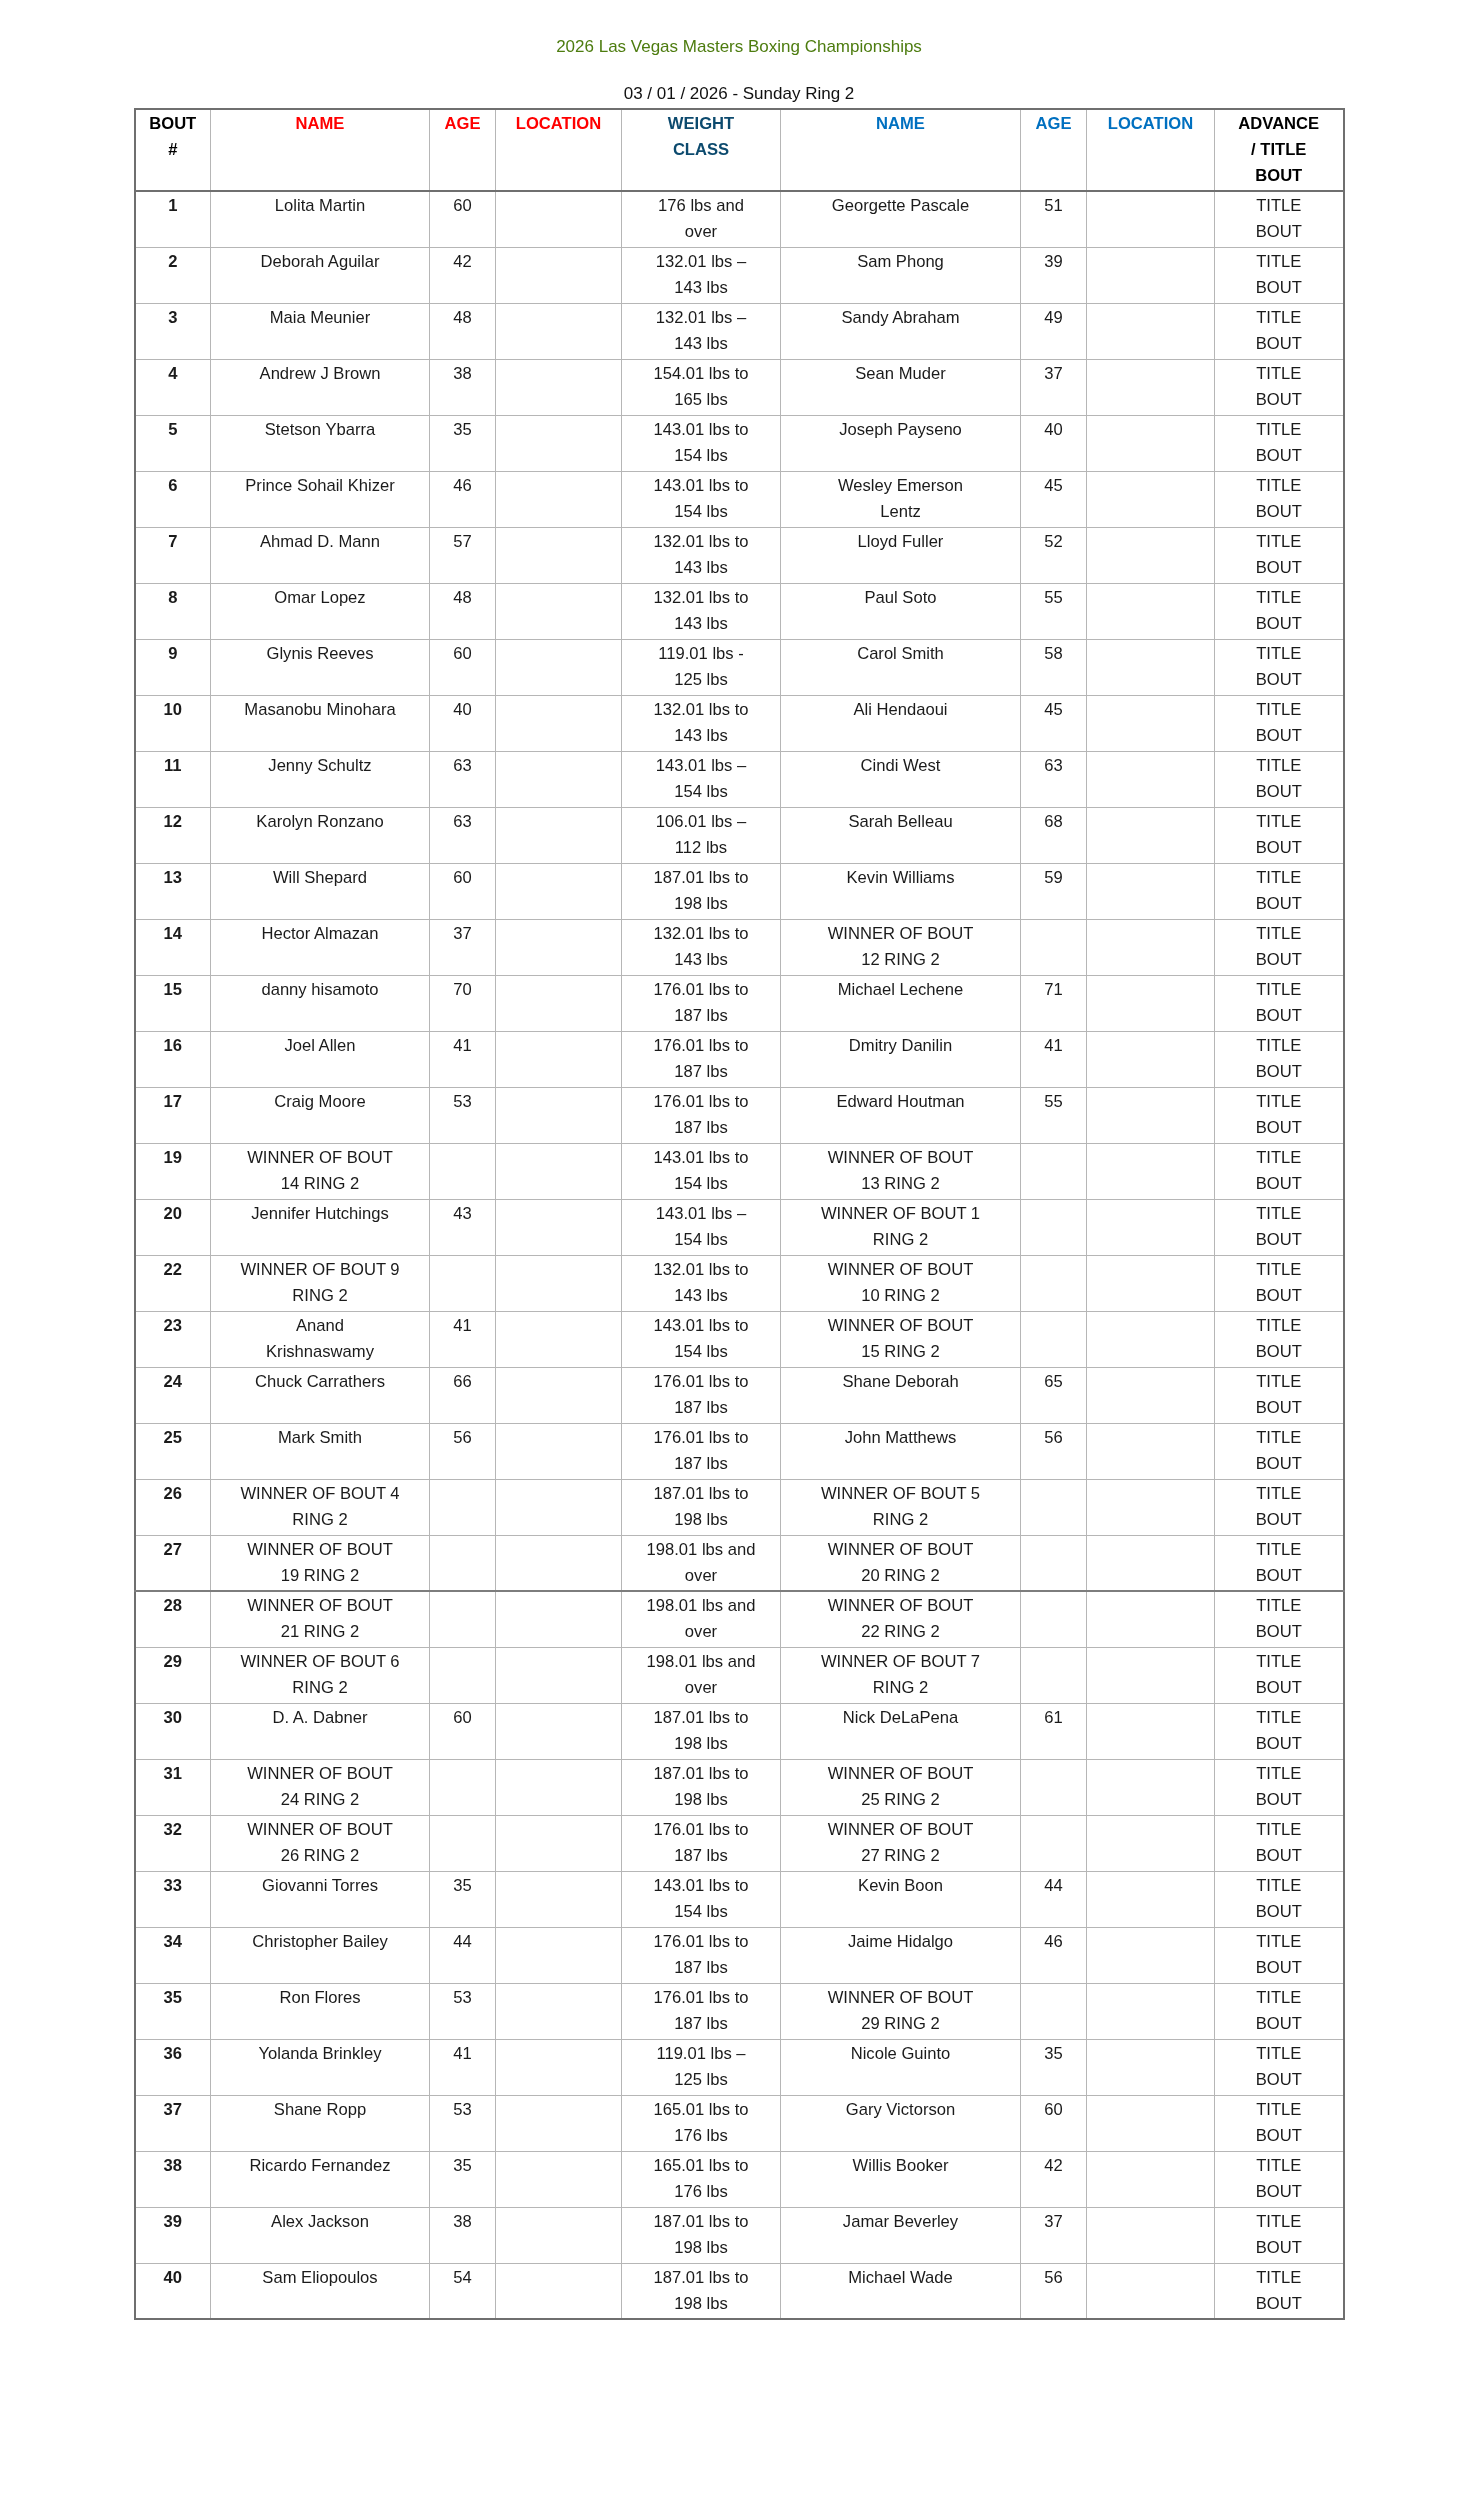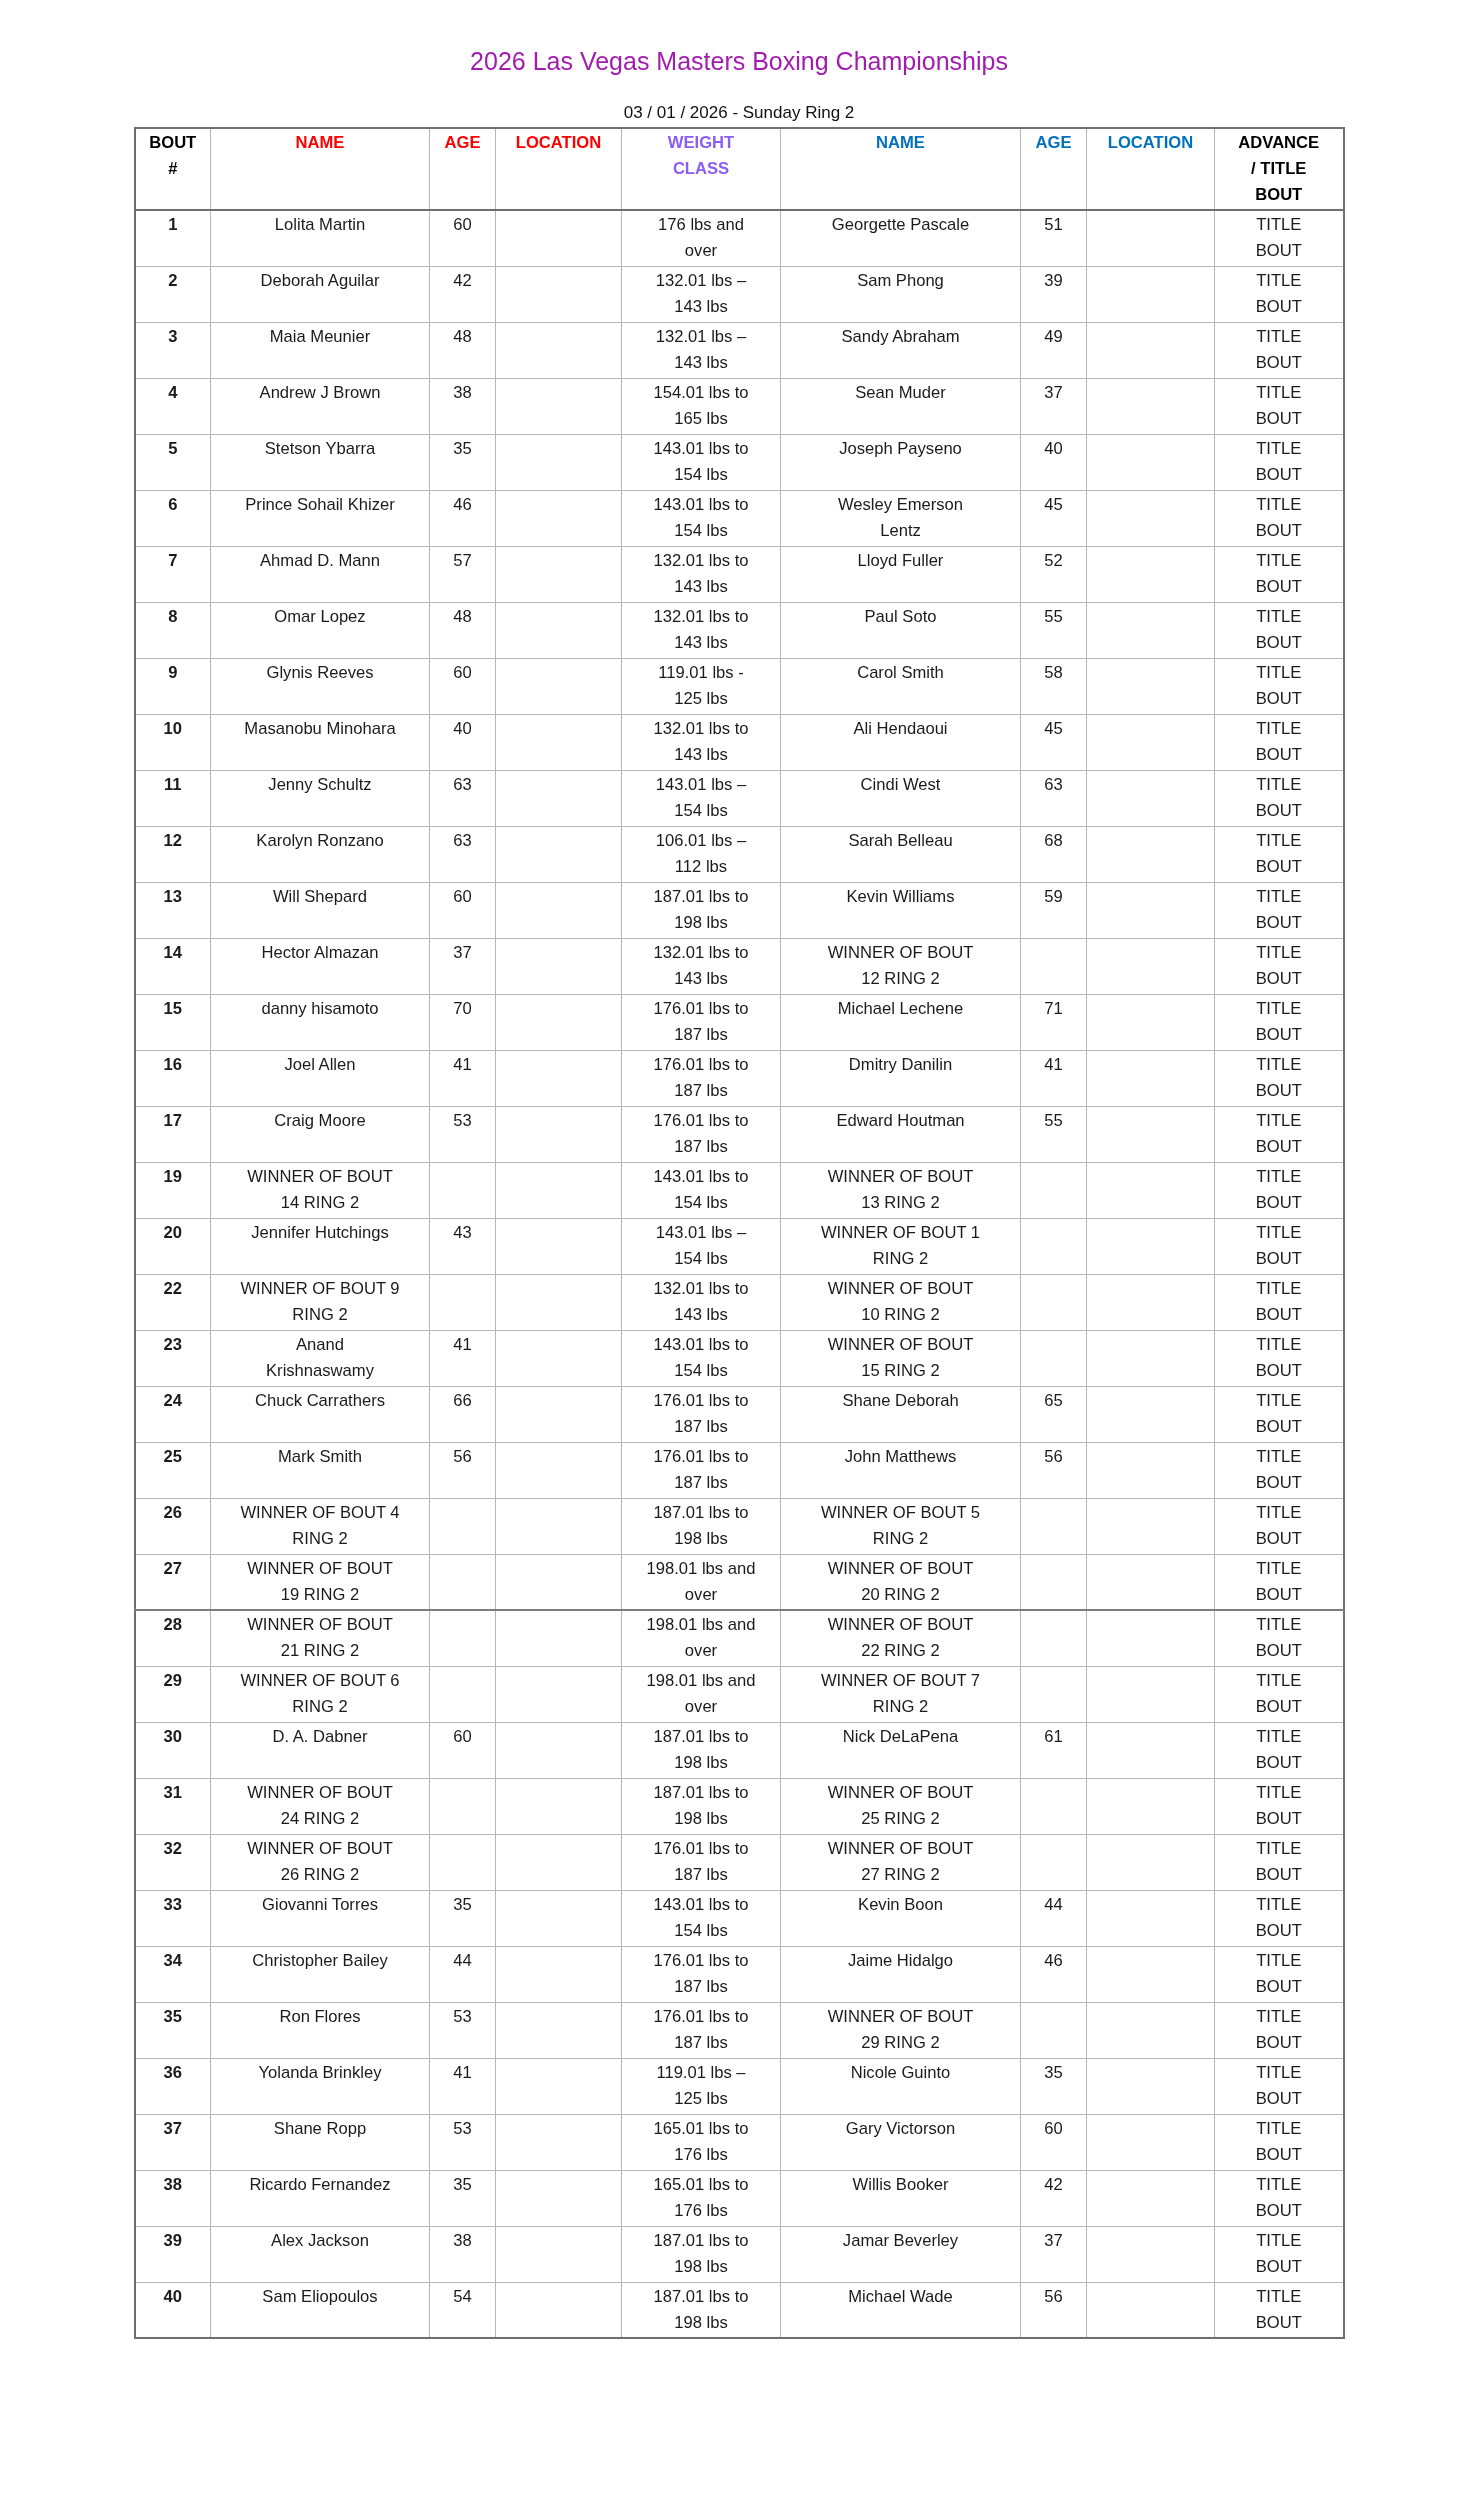--- a/index.html
+++ b/index.html
@@ -9,24 +9,24 @@
   body {
     width: 1478px;
     height: 2497px;
     background: #ffffff;
     color: #1b1b1b;
     font-family: "Liberation Sans", sans-serif;
     overflow: hidden;
   }
   .page-title {
     text-align: center;
-    padding-top: 47px;
-    font-size: 25px;
+    padding-top: 37px;
+    font-size: 17px;
     font-weight: 400;
-    color: #a21caf;
+    color: #4d7c0f;
   }
   .page-subtitle {
     text-align: center;
     margin-top: 27px;
     font-size: 17px;
     font-weight: 400;
     color: #111111;
   }
   table.bout-table {
     margin: 4px auto 0 auto;
@@ -91,21 +91,21 @@
         <col class="c8">
         <col class="c9">
     </colgroup>
     <thead>
       <tr>
           <td style="color: rgb(0, 0, 0);">BOUT
 #</td>
           <td style="color: rgb(255, 0, 0);">NAME</td>
           <td style="color: rgb(255, 0, 0);">AGE</td>
           <td style="color: rgb(255, 0, 0);">LOCATION</td>
-          <td style="color: #8b5cf6;">WEIGHT
+          <td style="color: #0c4a6e;">WEIGHT
 CLASS</td>
           <td style="color: rgb(0, 112, 192);">NAME</td>
           <td style="color: rgb(0, 112, 192);">AGE</td>
           <td style="color: rgb(0, 112, 192);">LOCATION</td>
           <td style="color: rgb(0, 0, 0);">ADVANCE
 / TITLE
 BOUT</td>
         </tr>
     </thead>
     <tbody>

